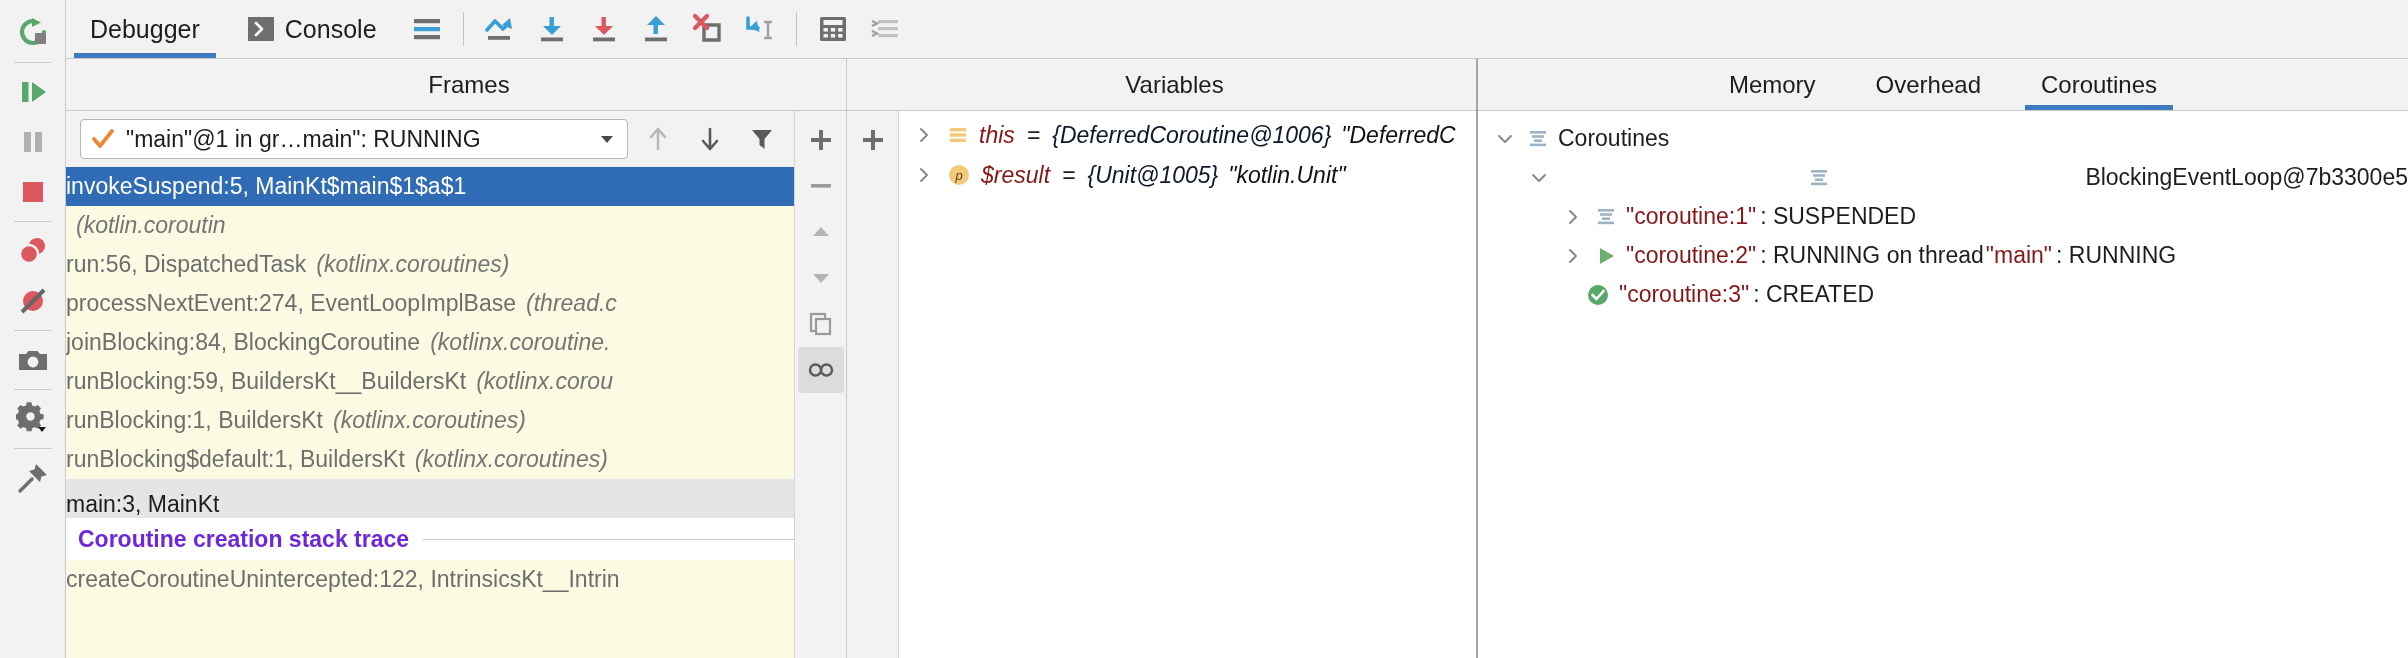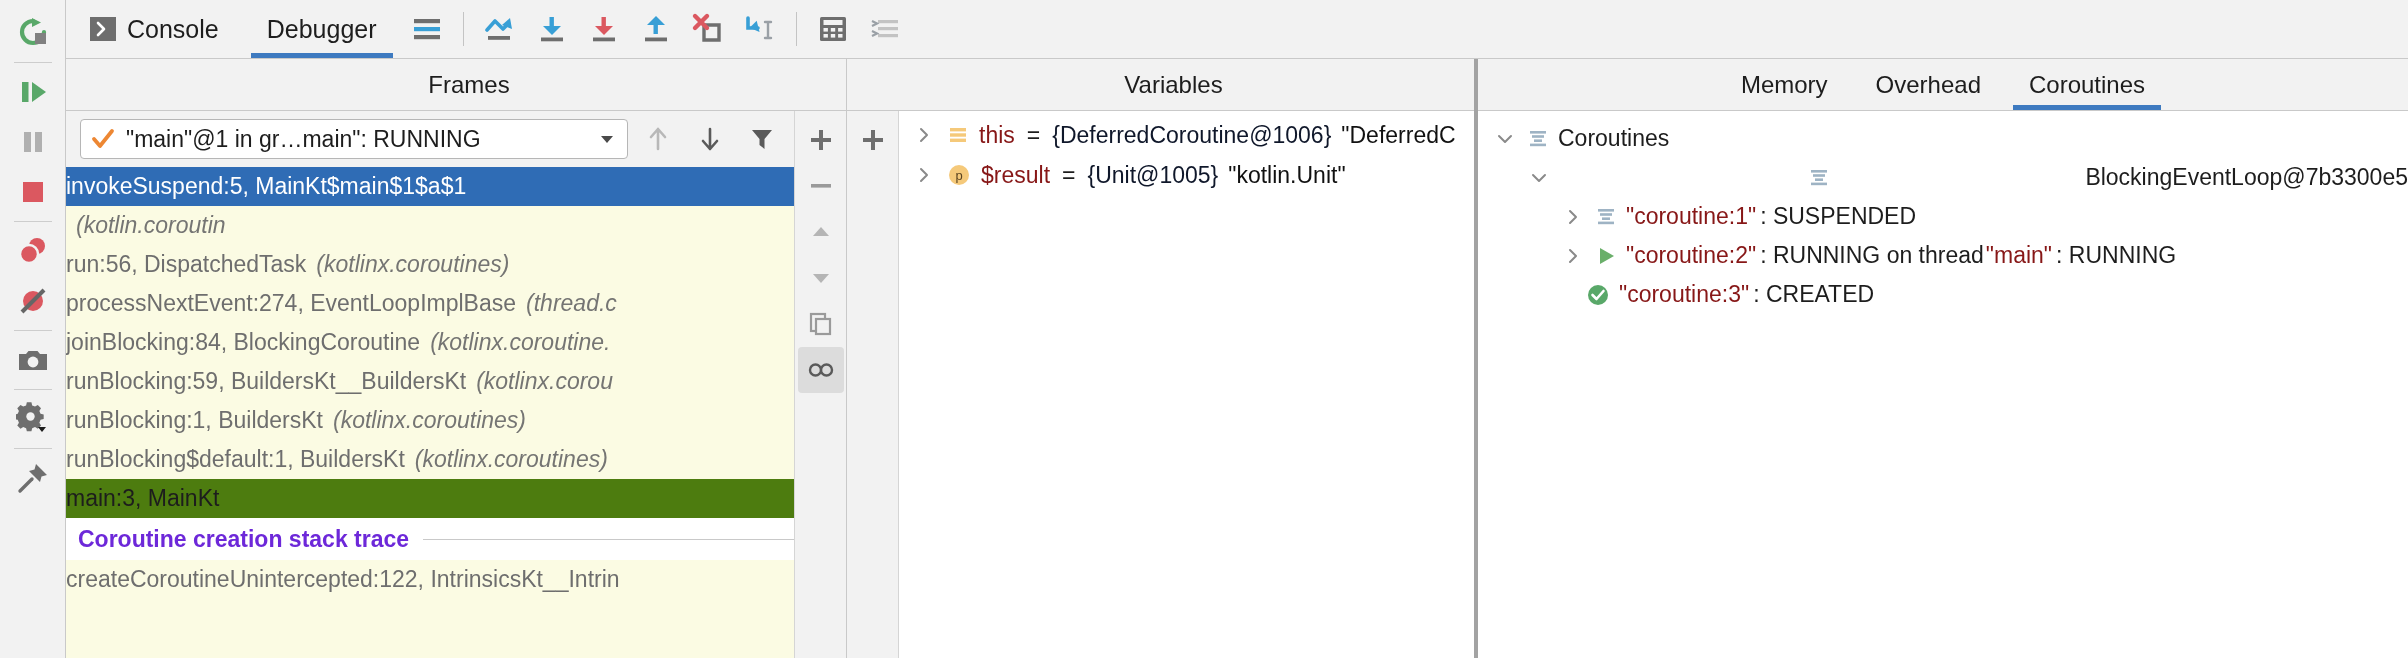--- a/index.html
+++ b/index.html
@@ -101,37 +101,37 @@
     flex-direction: row;
     min-height: 0;
   }
   .pane {
     display: flex;
     flex-direction: column;
     min-width: 0;
     background: #ffffff;
   }
   .pane-frames { width: 780px; min-width: 780px; border-right: 1px solid #c9c9c9; }
-  .pane-vars   { flex: 1; border-right: 4px solid #a3a3a3; }
+  .pane-vars   { flex: 1; border-right: 2px solid #a3a3a3; }
   .pane-coro   { width: 930px; min-width: 930px; }
 
   .pane-header {
     height: 52px;
     min-height: 52px;
     background: #f2f2f2;
     border-bottom: 1px solid #c9c9c9;
     display: flex;
     align-items: center;
     padding-left: 26px;
     font-size: 24px;
     color: #1d1d1d;
     box-sizing: border-box;
     justify-content: center;
   }
-  .pane-header.tabs { padding-left: 0; gap: 4px; }
+  .pane-header.tabs { padding-left: 0; gap: 16px; }
   .ptab {
     height: 100%;
     display: flex; align-items: center;
     padding: 0 22px;
     font-size: 24px;
     color: #1d1d1d;
     cursor: pointer;
     position: relative;
     box-sizing: border-box;
   }
@@ -208,22 +208,23 @@
     color: #6e6e6e;
     white-space: nowrap;
     cursor: pointer;
     box-sizing: border-box;
   }
   .frame-row.selected {
     background: #2f6cb5;
     color: #ffffff;
   }
   .frame-row.plain {
-    background: #4d7c0f;
+    background: #e5e5e5;
     color: #1d1d1d;
+    align-items: flex-end;
   }
   .frame-row .pkg {
     font-style: italic;
     margin-left: 10px;
     color: inherit;
     opacity: 0.95;
   }
   .frame-row.selected .pkg { color: #ffffff; }
   .sep-row {
     height: 42px;
@@ -288,20 +289,21 @@
   }
   .var-row {
     height: 40px;
     display: flex;
     align-items: center;
     gap: 10px;
     padding-left: 12px;
     font-size: 23px;
     white-space: nowrap;
     cursor: pointer;
+    font-style: italic;
   }
   .var-name { color: #871717; }
   .var-eq   { color: #1d1d1d; padding: 0 2px; }
   .var-type { color: #0f172a; }
   .var-str  { color: #111111; }
 
   
   .coro-list {
     flex: 1;
     background: #ffffff;
@@ -408,31 +410,31 @@
         <path d="M20 3 L31 14 L25.5 15.5 L24 21 L13 10 L18.5 8.5 Z" fill="#6e6e6e"></path>
         <line x1="16" y1="18" x2="4" y2="30" stroke="#6e6e6e" stroke-width="3.4" stroke-linecap="round"></line>
       </svg>
     </div>
 
   </div>
 
   <div class="main">
 
     <div class="topbar">
+
+      <div class="tab active">
+        <span>Debugger</span>
+      </div>
 
       <div class="tab">
         <svg class="ico" width="26" height="26" viewBox="0 0 26 26">
           <rect x="0" y="1" width="26" height="24" fill="#6e6e6e"></rect>
           <path d="M8 7 L14 13 L8 19" fill="none" stroke="#ffffff" stroke-width="2.6" stroke-linecap="round" stroke-linejoin="round"></path>
         </svg>
         <span>Console</span>
-      </div>
-
-      <div class="tab active">
-        <span>Debugger</span>
       </div>
 
       <div class="tool-group">
 
         <div class="tool-btn">
           <svg class="ico" width="30" height="30" viewBox="0 0 30 30">
             <rect x="2" y="5" width="26" height="4.2" fill="#6e6e6e"></rect>
             <rect x="2" y="13" width="26" height="4.2" fill="#389fd6"></rect>
             <rect x="2" y="21" width="26" height="4.2" fill="#6e6e6e"></rect>
           </svg>

